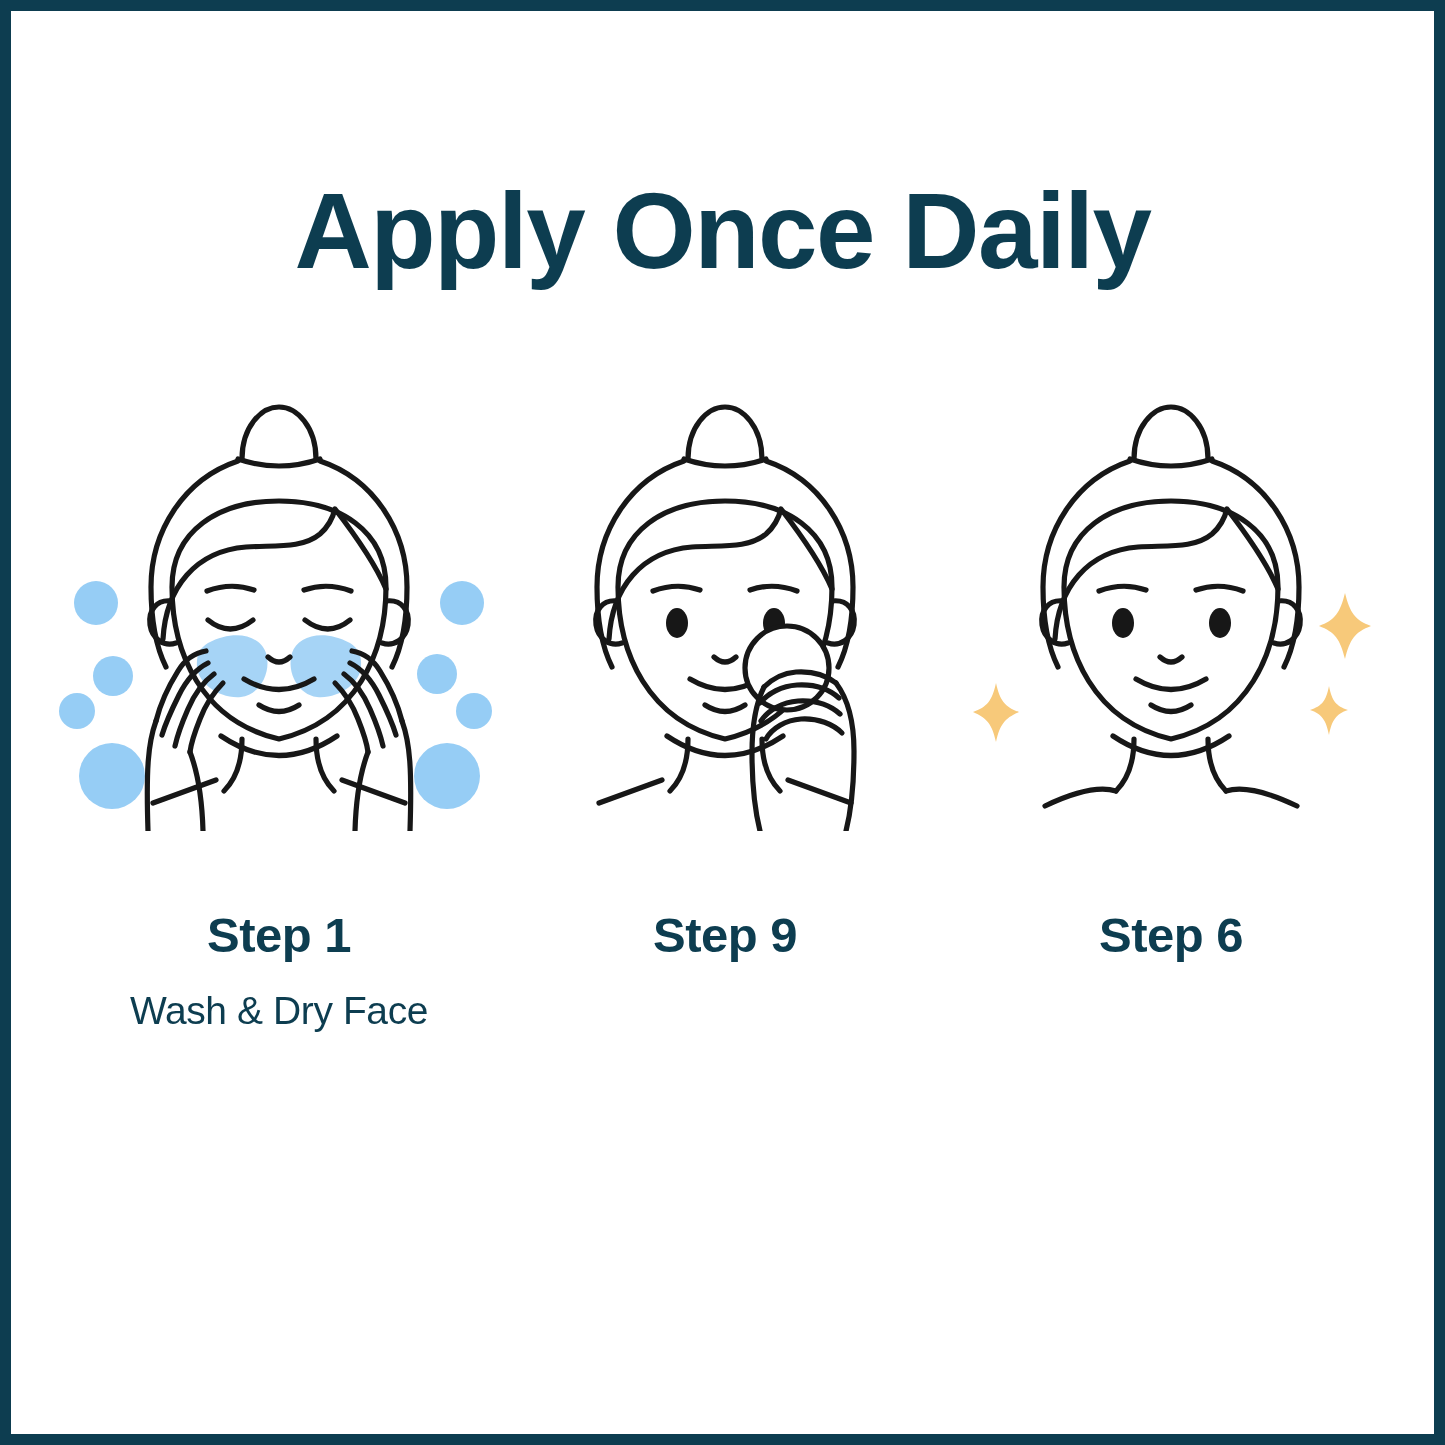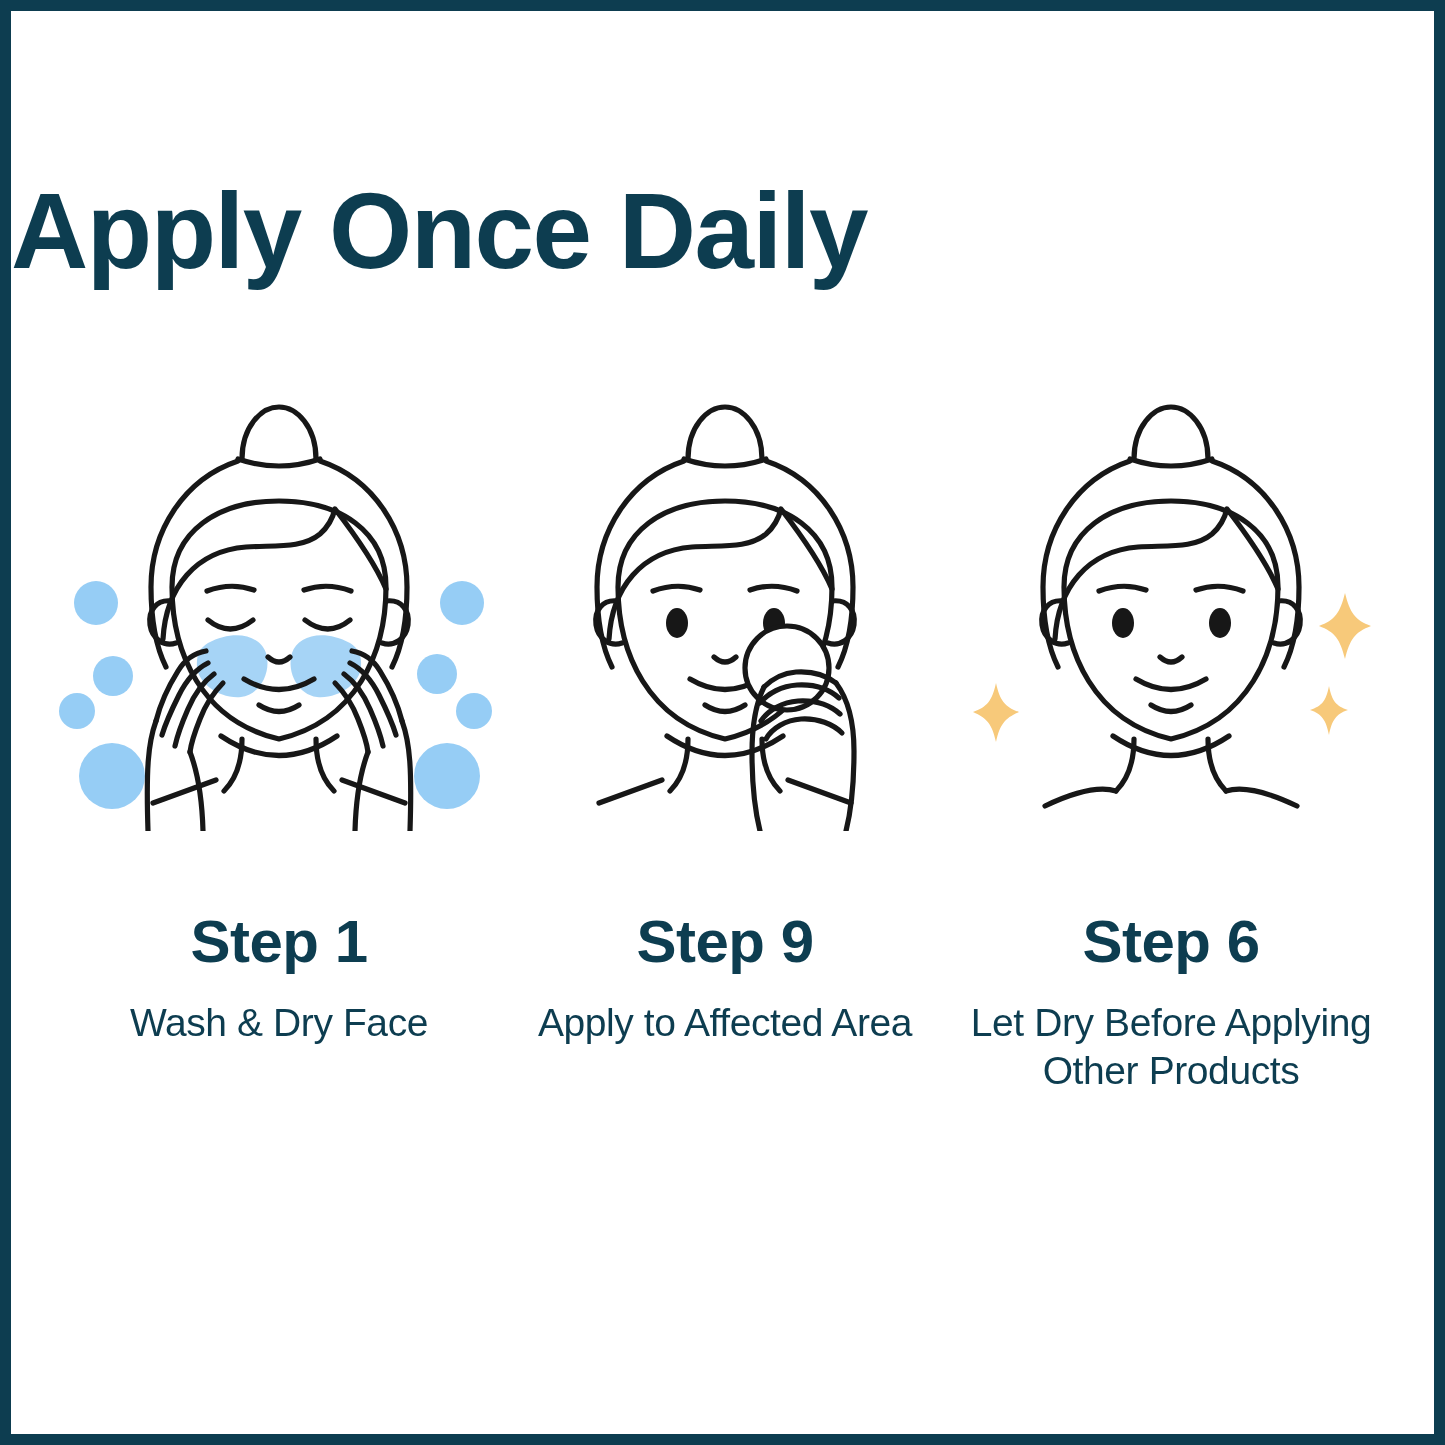--- a/index.html
+++ b/index.html
@@ -34,21 +34,21 @@
     top: 11px;
     right: 11px;
     bottom: 11px;
     background: #ffffff;
   }
   .title {
     position: absolute;
     left: 0;
     right: 0;
     top: 92px;
-    text-align: left;
+    text-align: center;
     font-size: 107px;
     font-weight: bold;
     letter-spacing: -1.5px;
     color: #0d3d50;
     line-height: 1.05;
     white-space: nowrap;
   }
   .steps {
     position: absolute;
     left: 45px;
@@ -65,21 +65,21 @@
     flex-direction: column;
     align-items: center;
   }
   .illus {
     width: 446px;
     height: 440px;
     display: block;
   }
   .step-title {
     margin-top: 78px;
-    font-size: 60px;
+    font-size: 49px;
     font-weight: bold;
     color: #0d3d50;
     text-align: center;
     line-height: 1.1;
     letter-spacing: -0.5px;
   }
   .step-desc {
     margin-top: 24px;
     font-size: 39px;
     font-weight: normal;
@@ -216,21 +216,20 @@
             <path d="M262 296 C270 288 282 282 294 281 C310 280 324 284 334 292"></path>
             <path d="M258 312 C266 302 280 295 295 294 C312 293 327 298 337 307"></path>
             <path d="M259 330 C266 319 281 311 296 310 C313 309 328 314 338 323"></path>
             <path d="M264 348 C270 337 284 329 299 328 C316 327 331 333 340 342"></path>
             <path d="M334 292 C346 308 352 330 352 360 C352 400 348 424 344 440"></path>
             <path d="M262 296 C254 312 250 334 250 362 C250 402 254 424 258 440"></path>
           </g>
         </svg>
 
         <div class="step-title">Step 9</div>
-        <div class="step-desc">Apply to Affected Area</div>
       </div>
 
       <div class="step-col">
         <svg class="illus" viewBox="0 0 446 440" aria-hidden="true">
           <g fill="none" stroke="#171717" stroke-width="5.2" stroke-linecap="round" stroke-linejoin="round">
 
             <path d="M186 68 C186 36 205 16 223 16 C241 16 260 36 260 68"></path>
             <path d="M182 68 Q223 82 264 68"></path>
             <path d="M182 70 C128 88 95 140 95 196 C95 232 101 258 110 276"></path>
             <path d="M264 70 C318 88 351 140 351 196 C351 232 345 258 336 276"></path>
@@ -263,20 +262,19 @@
 
             <g stroke="none" fill="#f7c97a">
               <path d="M397 202 C402 222 407 229 423 235 C407 241 402 248 397 268 C392 248 387 241 371 235 C387 229 392 222 397 202 Z"></path>
               <path d="M48 292 C52 310 57 316 71 321 C57 327 52 333 48 351 C44 333 39 327 25 321 C39 316 44 310 48 292 Z"></path>
               <path d="M381 295 C384 310 388 315 400 319 C388 323 384 329 381 344 C378 329 374 323 362 319 C374 315 378 310 381 295 Z"></path>
             </g>
           </g>
         </svg>
 
         <div class="step-title">Step 6</div>
-        <div class="step-desc">Let Dry Before Applying Other Products</div>
       </div>
 
     </div>
   </div>
 
   <div class="frame-border"></div>
 </div>
 
 </body></html>

